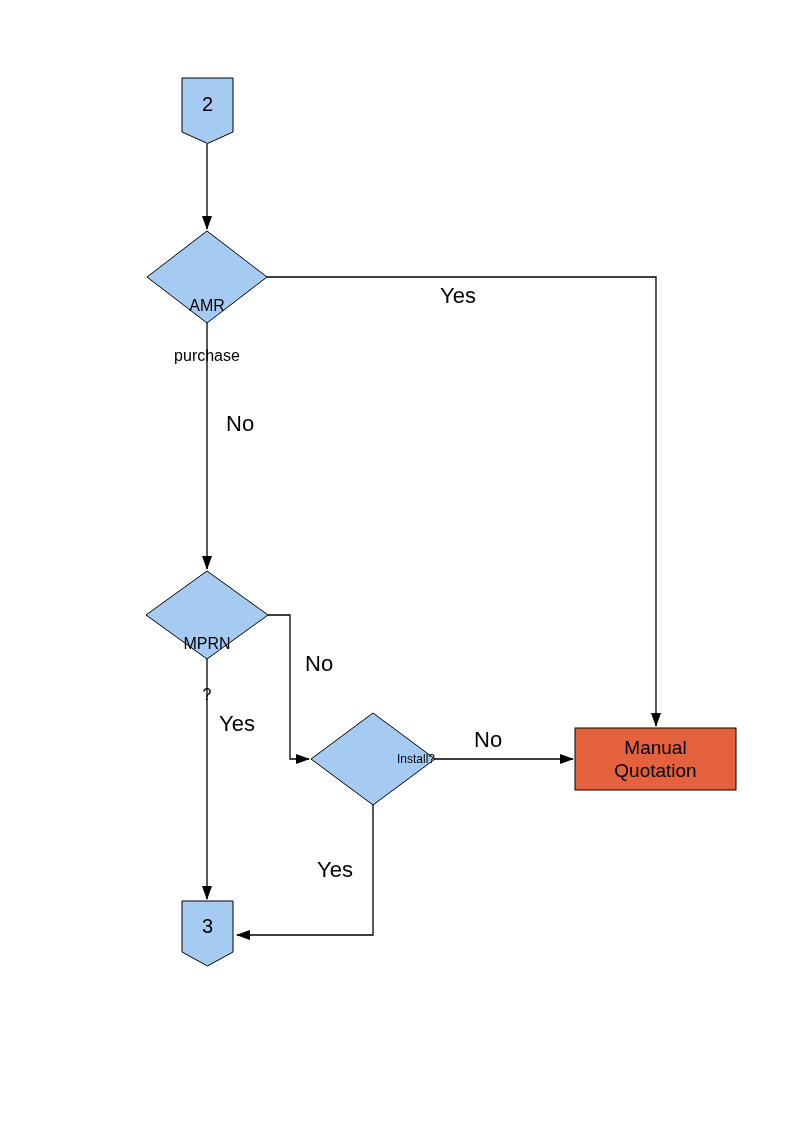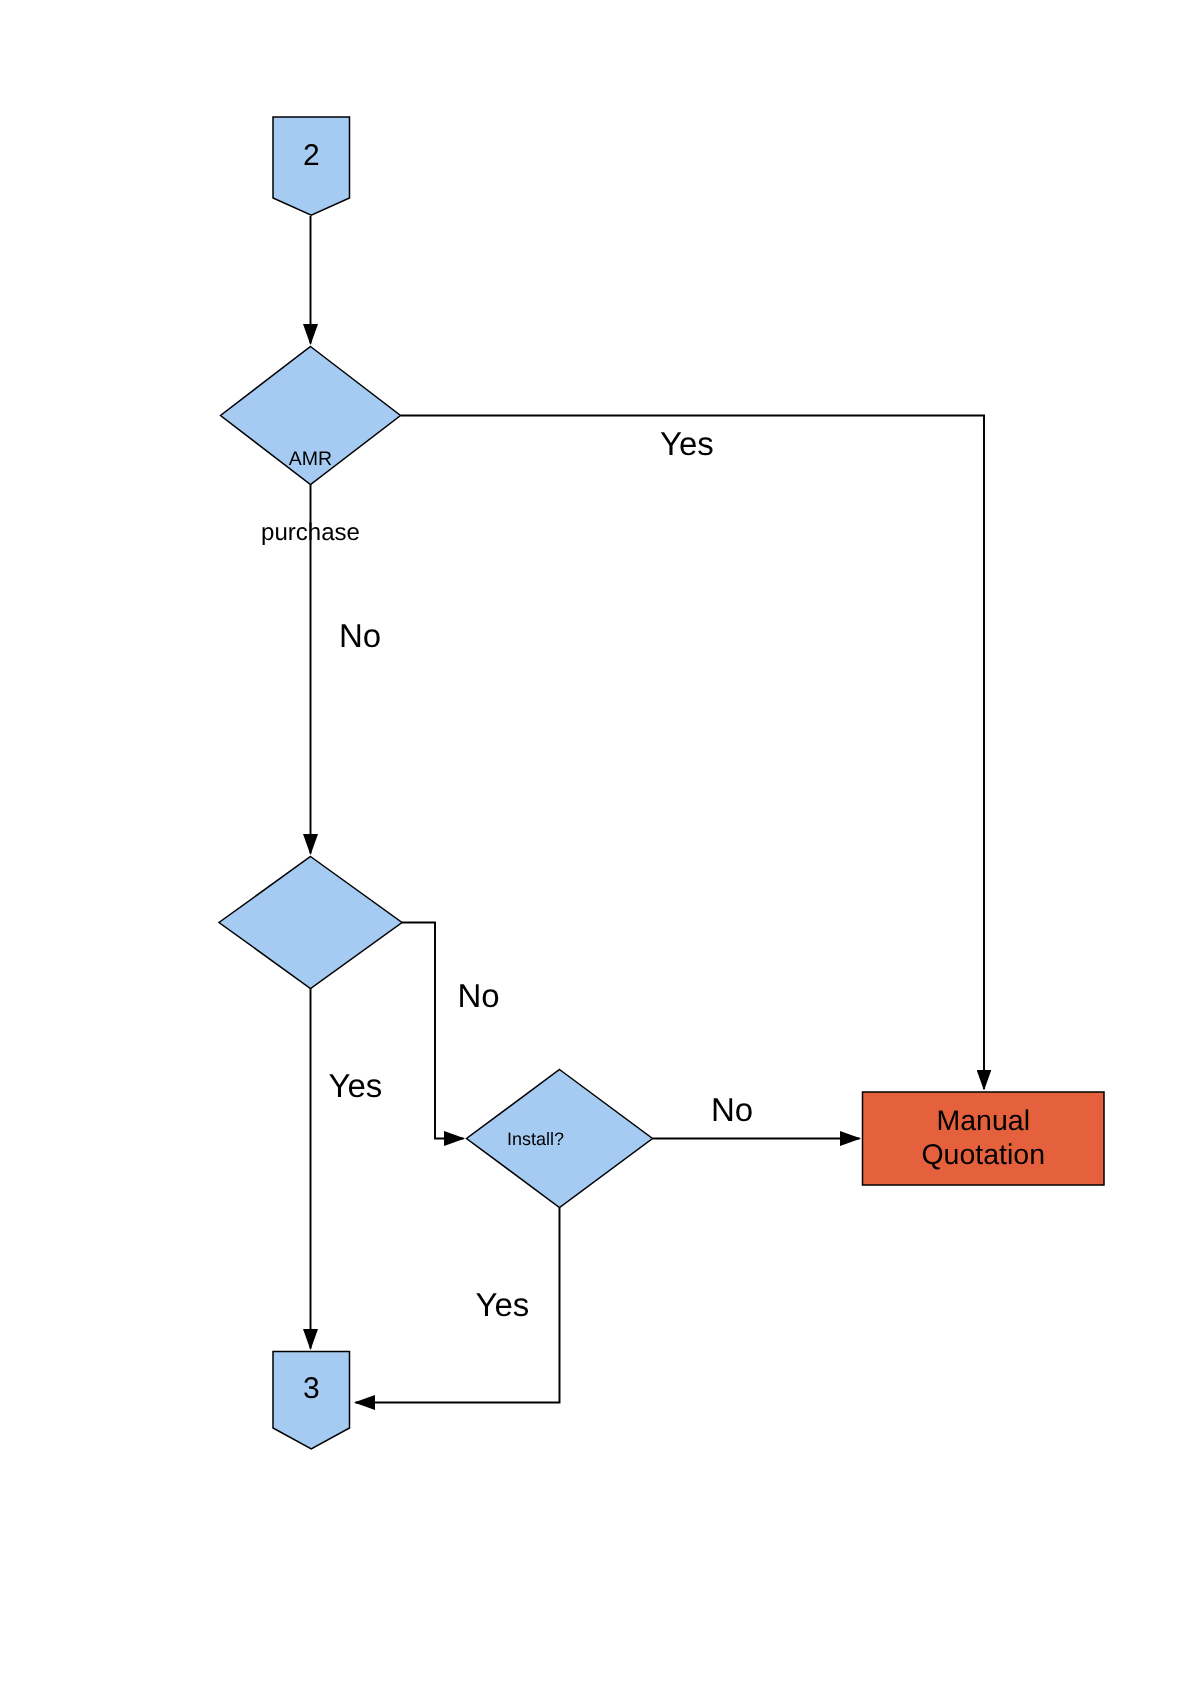--- a/index.html
+++ b/index.html
@@ -14,21 +14,21 @@
   }
   .canvas svg { position: absolute; left: 0; top: 0; }
   .lbl { position: absolute; white-space: pre; }
   .edge-label { font-size: 22px; }
   .node-label { text-align: center; }
   .flex-center {
     display: flex; align-items: center; justify-content: center;
     flex-direction: column;
   }
   .connector-num { font-size: 20px; }
-  .decision-main { display: block; font-size: 13px; line-height: 15px; }
+  .decision-main { display: block; font-size: 16px; line-height: 15px; }
   .decision-sub { display: block; font-size: 16px; line-height: 13px; }
   .decision-small { font-size: 12px; }
   .process-text { font-size: 19px; line-height: 23px; }
 </style>
 </head>
 <body>
 
 <div class="canvas">
 
   <svg width="794" height="1123" viewBox="0 0 794 1123">
@@ -61,22 +61,26 @@
     <polygon points="182,901 233,901 233,952 207.5,966 182,952" stroke="#000000" stroke-width="1" fill="#a6cbf2"></polygon>
   </svg>
 
   <div class="lbl node-label flex-center connector-num" style="left:182px; top:78px; width:51px; height:53px;">2</div>
 
   <div class="lbl node-label" style="left:147px; top:262px; width:120px;">
     <span class="decision-main">AMR</span>
     <span class="decision-sub">purchase</span>
   </div>
 
+  <div class="lbl node-label" style="left:146px; top:600px; width:122px;">
+    <span class="decision-main">MPRN</span>
+    <span class="decision-main">?</span>
+  </div>
 
-  <div class="lbl node-label decision-small" style="left:295px; top:752px; width:124px;">Install?</div>
+  <div class="lbl node-label decision-small" style="left:311px; top:752px; width:124px;text-align:right;">Install?</div>
 
   <div class="lbl node-label flex-center process-text" style="left:575px; top:728px; width:161px; height:62px;">
     <span>Manual</span>
     <span>Quotation</span>
   </div>
 
   <div class="lbl node-label flex-center connector-num" style="left:182px; top:901px; width:51px; height:51px;">3</div>
 
   <div class="lbl edge-label" style="left:440px; top:283px;">Yes</div>
 

